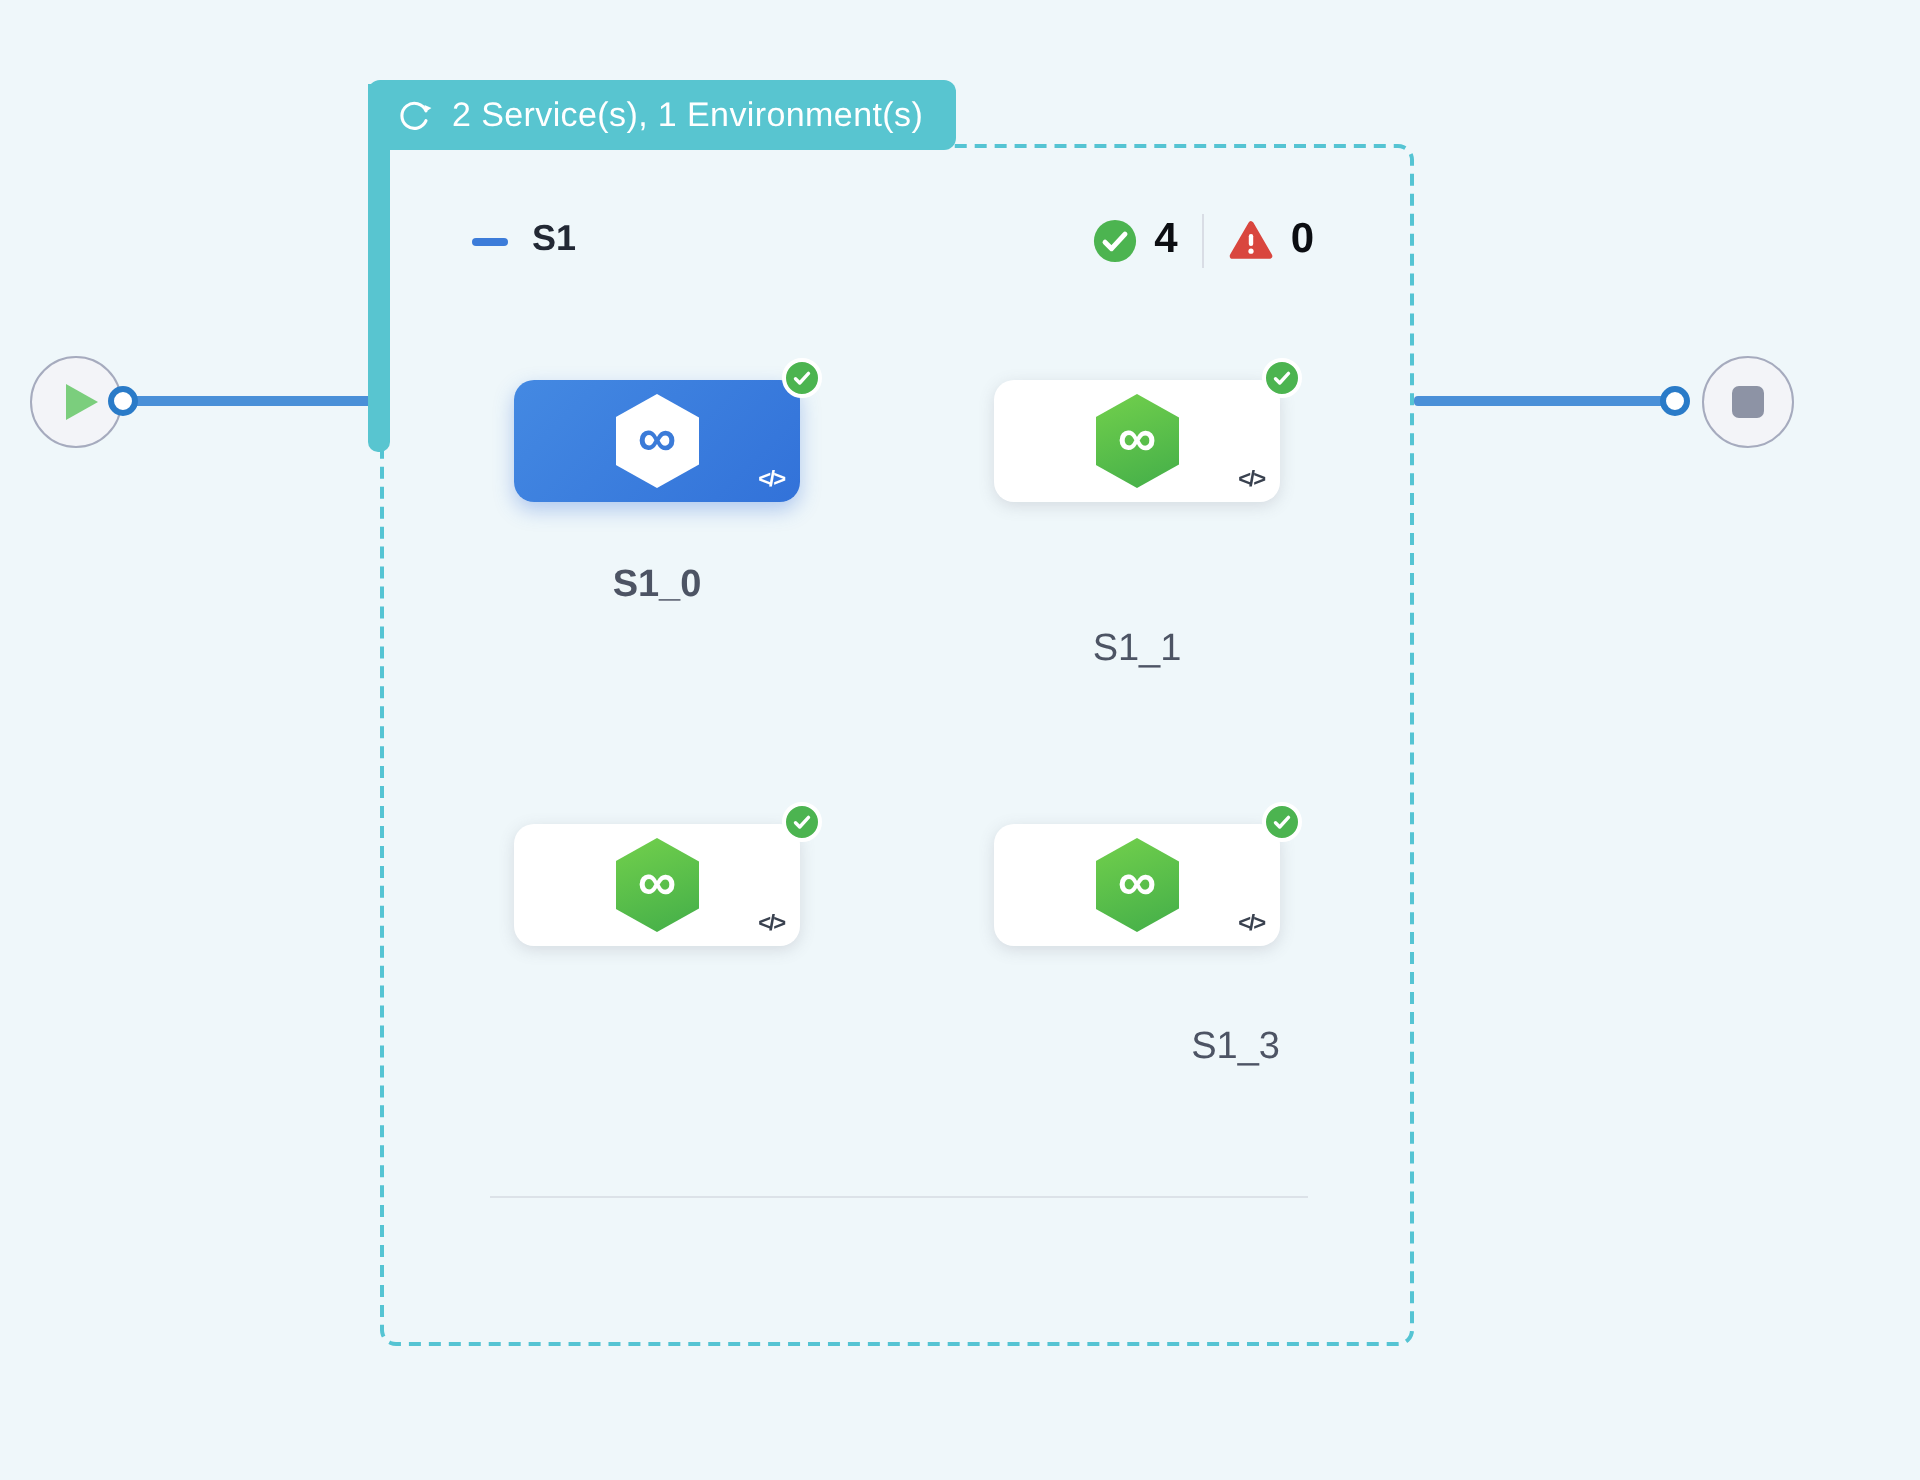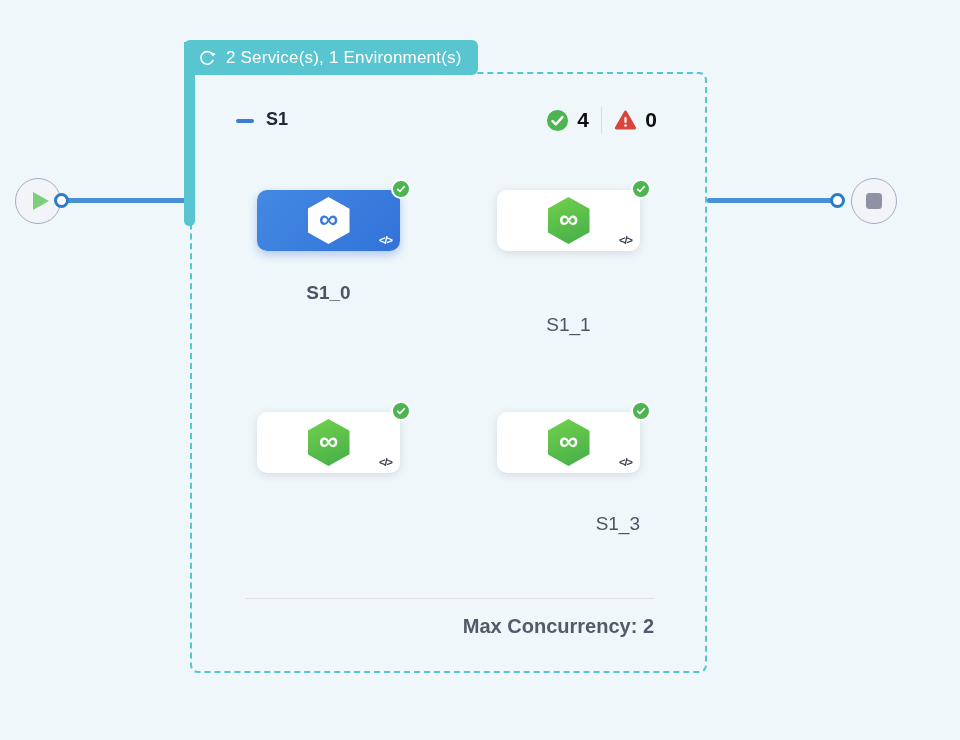--- a/index.html
+++ b/index.html
@@ -232,16 +232,15 @@
         </svg>
       </div>
       <span class="code-glyph">&lt;/&gt;</span>
     </div>
 
     <div class="card-label pos-l0">S1_0</div>
     <div class="card-label pos-l1">S1_1</div>
     <div class="card-label pos-l3">S1_3</div>
 
     <div class="footer-divider"></div>
-    <div class="max-concurrency">Max Concurrency: 2</div>
   </div>
 
 </div>
 
 </body></html>

